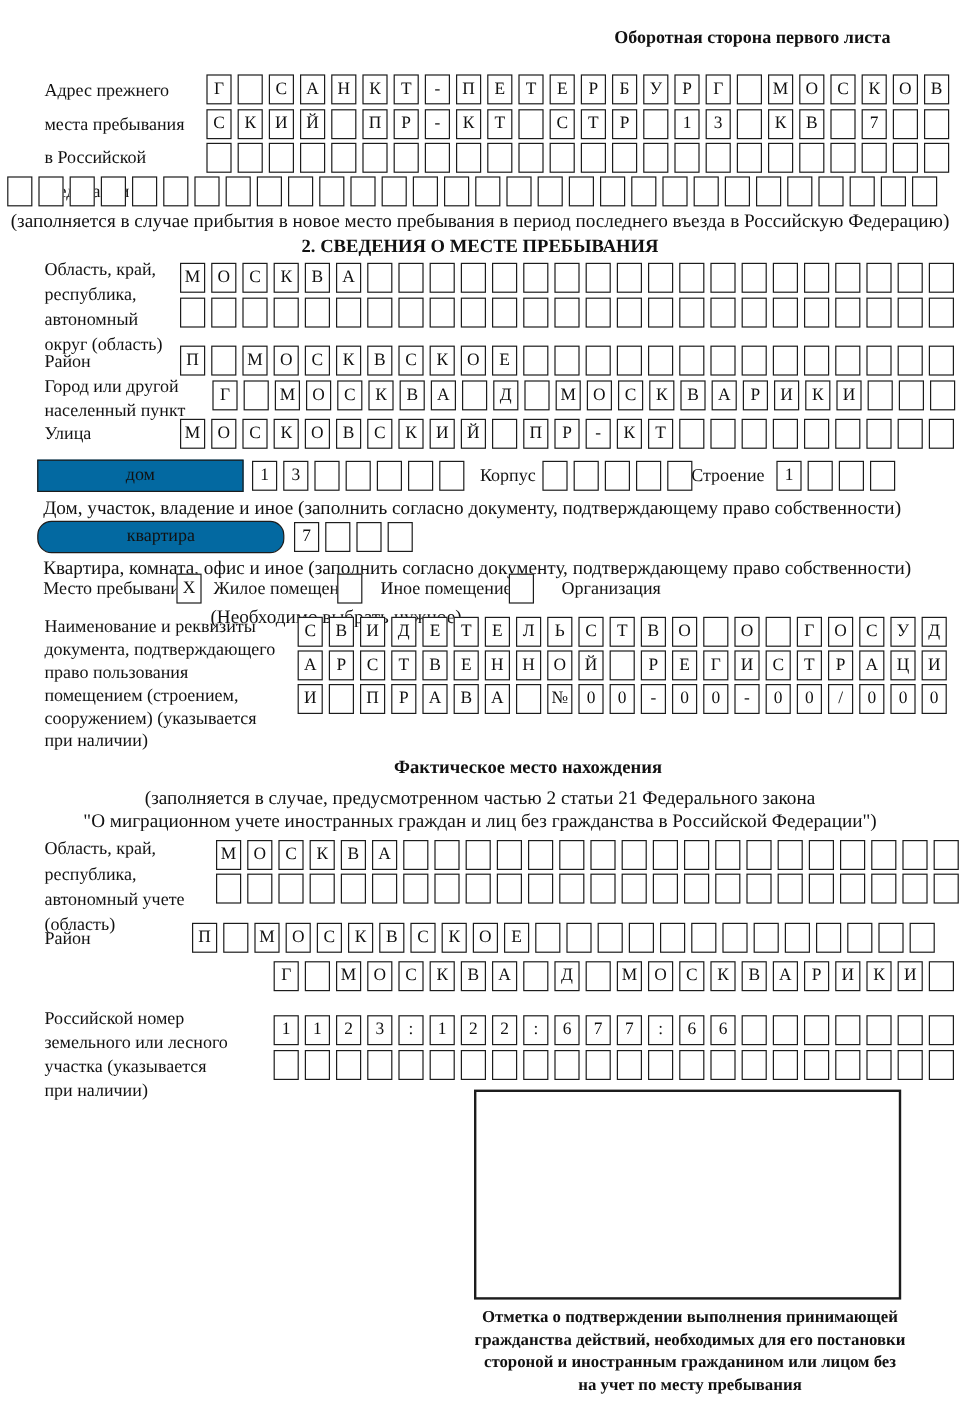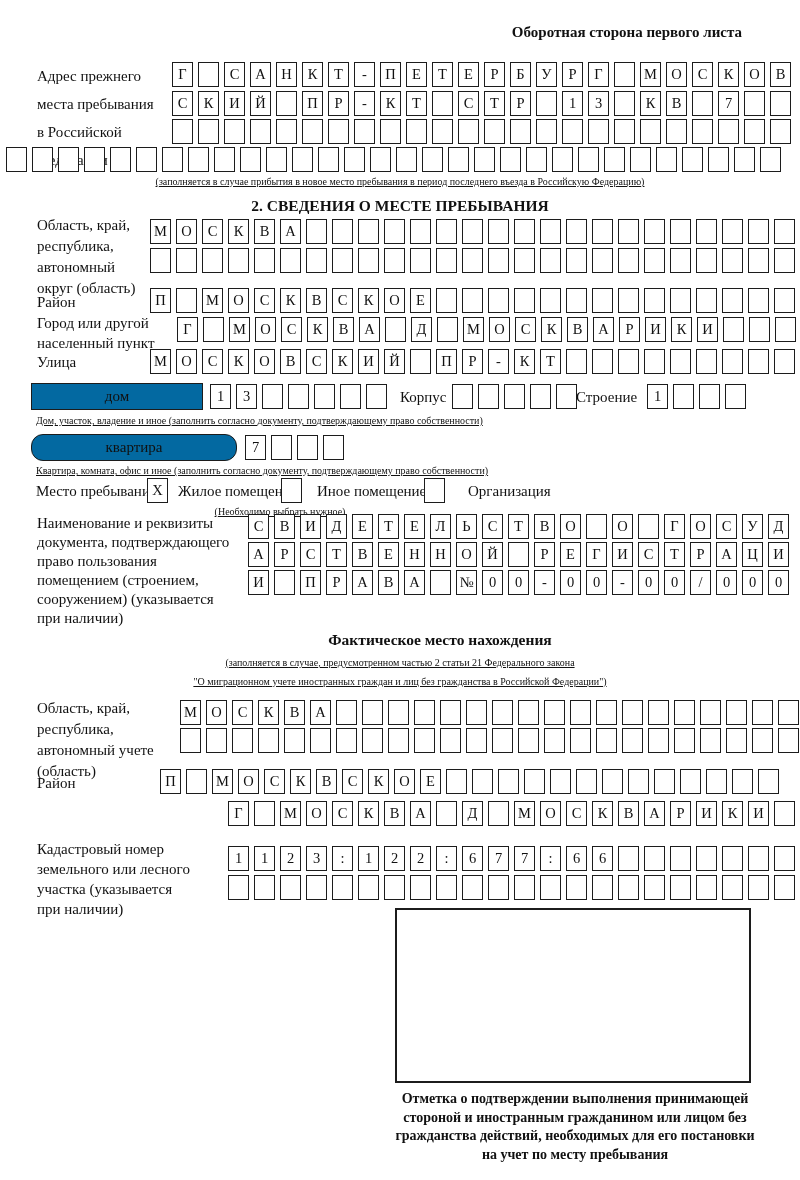--- a/index.html
+++ b/index.html
@@ -19,21 +19,21 @@
     border:1.6px solid #1c1c1c;
     box-sizing:border-box;
     display:flex;align-items:center;justify-content:center;
     font-size:14.5px;line-height:1;
     background:#fff;
   }
   .namedbox{
     position:absolute;height:27px;border:1.6px solid #1c1c1c;box-sizing:border-box;
     display:flex;align-items:center;justify-content:center;font-size:15px;background:#0369a1;
   }
-  .caption{position:absolute;font-size:10px;white-space:nowrap;text-decoration:underline;}
+  .caption{position:absolute;font-size:16px;white-space:nowrap;}
   .center{left:0;width:800px;text-align:center;}
   .btitle{position:absolute;font-weight:bold;font-size:15.5px;}
   .bigbox{position:absolute;border:2px solid #1c1c1c;box-sizing:border-box;background:#fff;}
   .multiline div{white-space:nowrap;}
 </style>
 </head>
 <body>
 
 <div id="page">
 
@@ -552,21 +552,21 @@
       <span class="cell">В</span>
       <span class="cell">А</span>
       <span class="cell">Р</span>
       <span class="cell">И</span>
       <span class="cell">К</span>
       <span class="cell">И</span>
       <span class="cell"></span>
     </div>
 
   <div class="flabel multiline" style="left:37px;top:839px;line-height:20px;">
-      <div>Кадастровый номер</div>
+      <div>Российской номер</div>
       <div>земельного или лесного</div>
       <div>участка (указывается</div>
       <div>при наличии)</div>
     </div>
   <div class="crow" style="left:228px;top:846px;">
       <span class="cell">1</span>
       <span class="cell">1</span>
       <span class="cell">2</span>
       <span class="cell">3</span>
       <span class="cell">:</span>
@@ -609,18 +609,18 @@
       <span class="cell"></span>
       <span class="cell"></span>
       <span class="cell"></span>
       <span class="cell"></span>
       <span class="cell"></span>
     </div>
 
   <div class="bigbox" style="left:395px;top:908px;width:356px;height:175px;"></div>
   <div class="abs multiline" style="left:370px;top:1090px;width:410px;text-align:center;font-size:14px;line-height:18.5px;">
       <div>Отметка о подтверждении выполнения принимающей</div>
+      <div>гражданства действий, необходимых для его постановки</div>
       <div>стороной и иностранным гражданином или лицом без</div>
-      <div>гражданства действий, необходимых для его постановки</div>
       <div>на учет по месту пребывания</div>
     </div>
 
 </div>
 
 </body></html>

